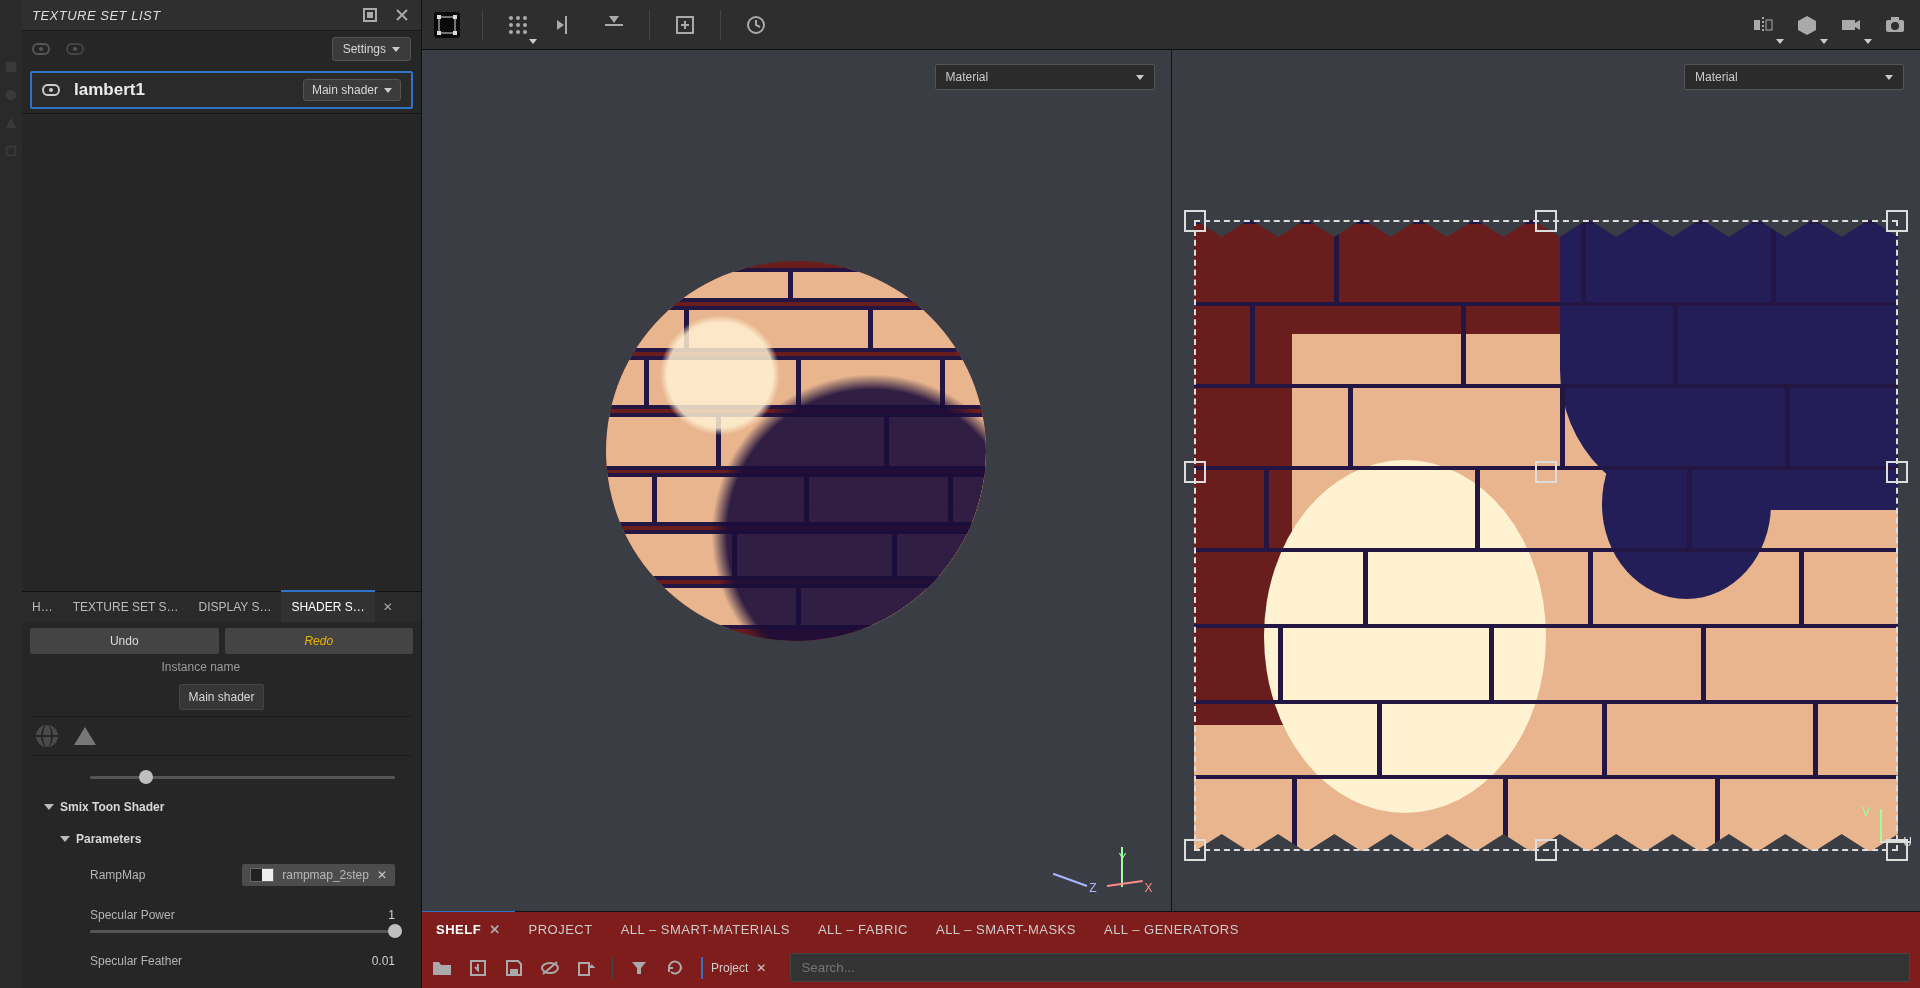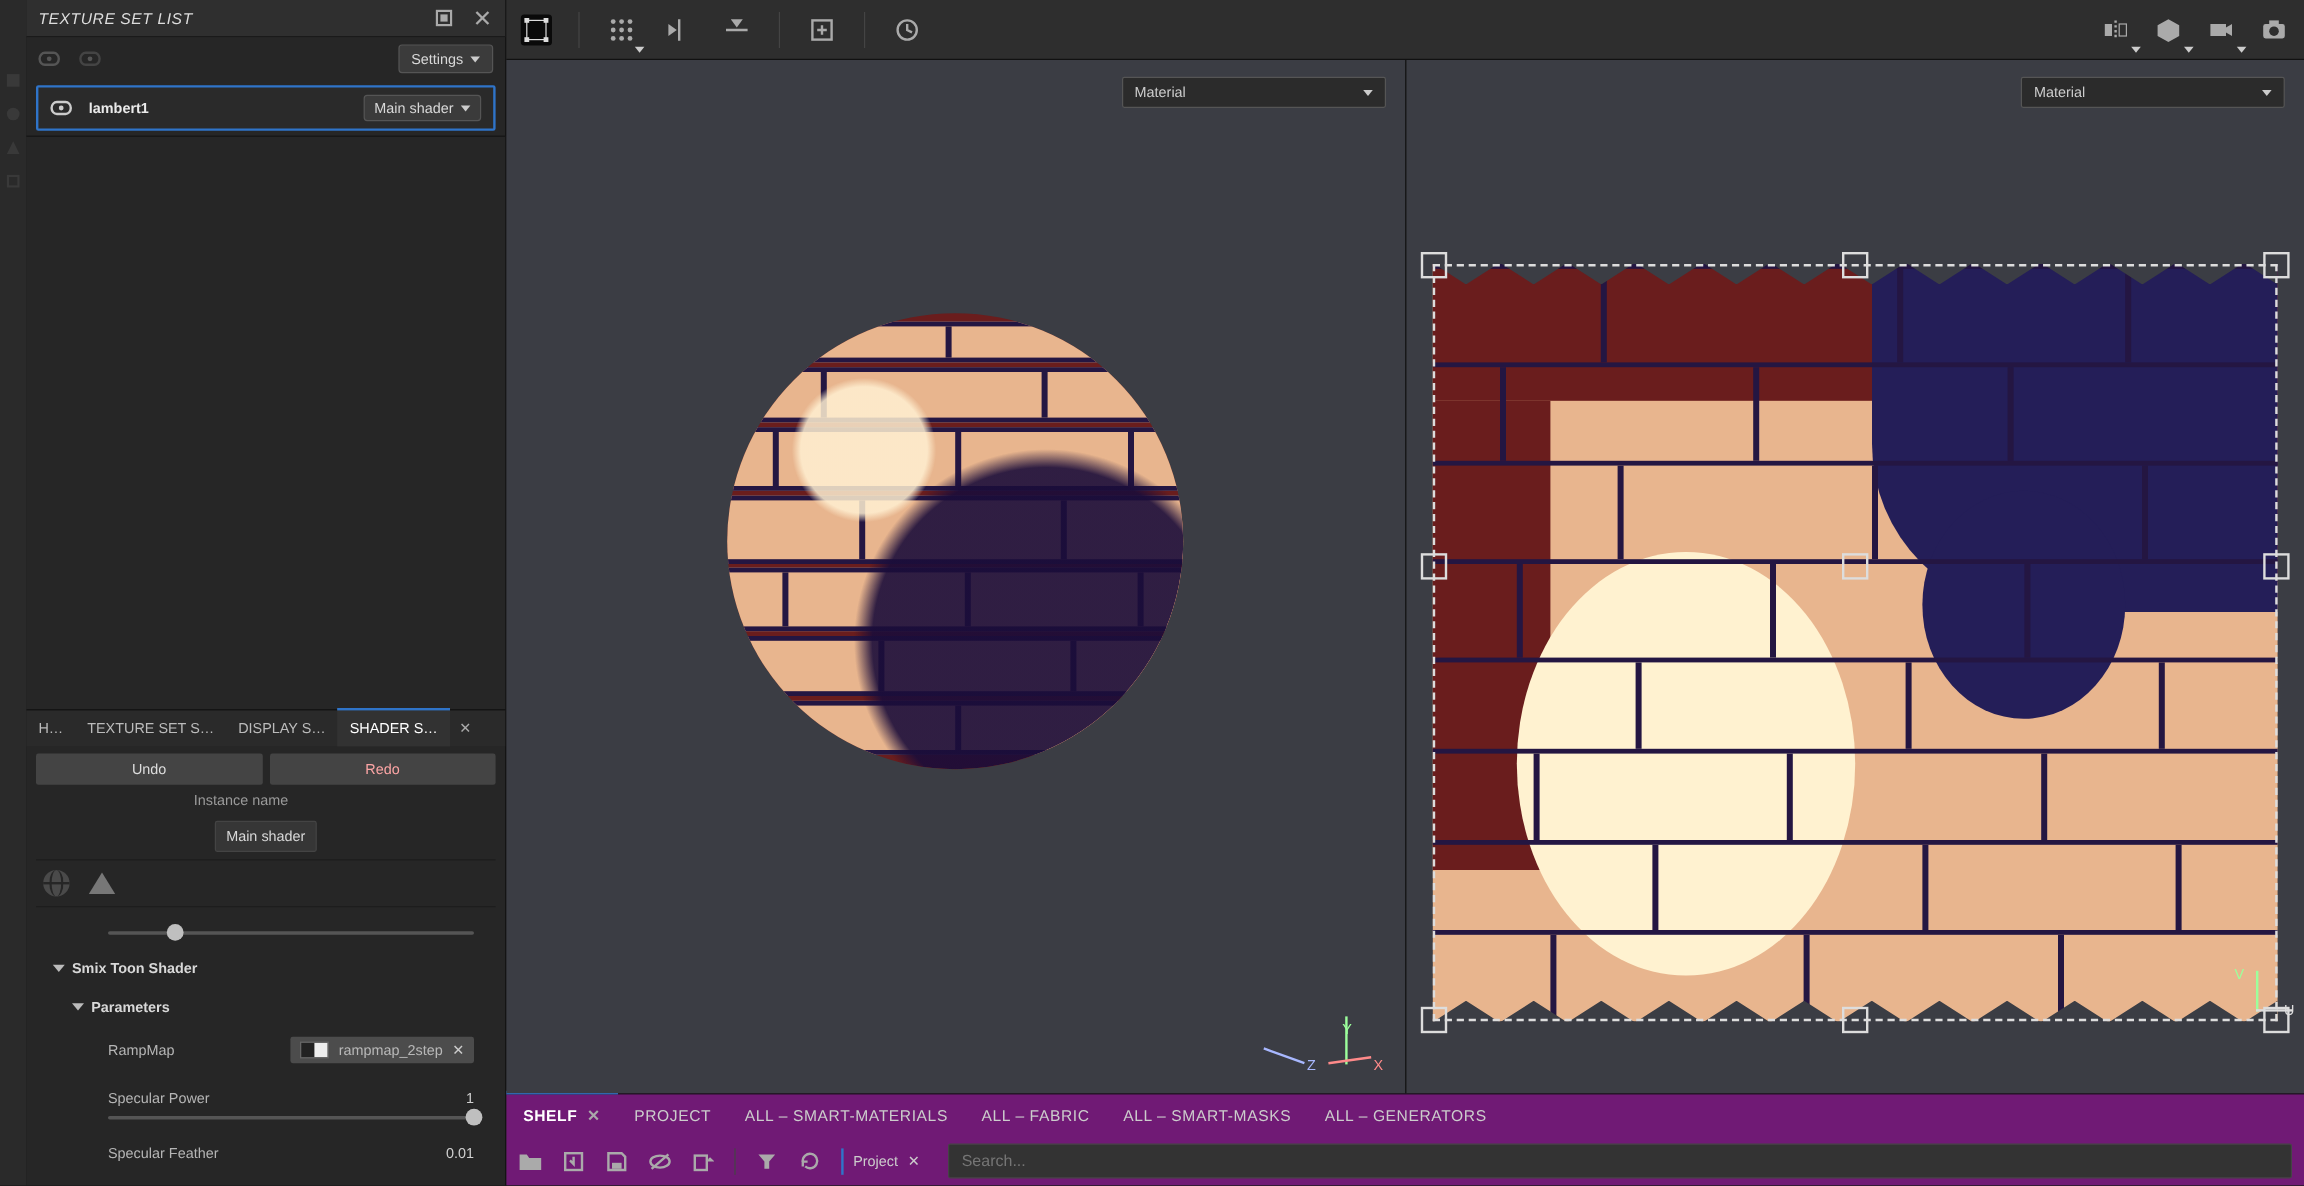--- a/index.html
+++ b/index.html
@@ -14,31 +14,31 @@
 .ico-btn { width: 18px; height: 18px; display: flex; align-items: center; justify-content: center; color: #999; cursor: pointer; }
 .tsl-toolbar { display: flex; align-items: center; justify-content: space-between; padding: 6px 10px; }
 .eye-grp { display: flex; gap: 16px; align-items: center; }
 .eye-ico { width: 18px; height: 12px; border: 2px solid #555; border-radius: 60% / 100%; position: relative; }
 .eye-ico::after { content: ''; position: absolute; width: 4px; height: 4px; background: #555; border-radius: 50%; top: 2px; left: 5px; }
 .settings-btn { background: #3b3b3b; border: 1px solid #555; border-radius: 3px; padding: 4px 10px; color: #d8d8d8; display: flex; align-items: center; gap: 6px; font-size: 12px; }
 .chev { width: 0; height: 0; border-left: 4px solid transparent; border-right: 4px solid transparent; border-top: 5px solid #ccc; }
 .tsl-row { margin: 4px 8px; border: 2px solid #2f74c9; border-radius: 2px; display: flex; align-items: center; padding: 6px 10px; gap: 14px; background: #2a2a2a; }
 .tsl-row .eye-ico { border-color: #ccc; }
 .tsl-row .eye-ico::after { background: #ccc; }
-.tsl-row .lbl { flex: 1; color: #eaeaea; font-weight: 600; font-size: 12px; }
+.tsl-row .lbl { flex: 1; color: #eaeaea; font-weight: 600; font-size: 17px; }
 .shader-sel { background: #3b3b3b; border: 1px solid #555; border-radius: 3px; padding: 3px 8px; color: #d8d8d8; display: flex; align-items: center; gap: 6px; }
 .tsl-body { flex: 1; min-height: 140px; background: #262626; border-top: 1px solid #141414; }
 .tabs { display: flex; align-items: center; border-top: 1px solid #111; background: #2a2a2a; }
 .tab { padding: 8px 10px; font-size: 12px; color: #bbb; white-space: nowrap; cursor: pointer; }
 .tab.active { color: #fff; border-top: 2px solid #2f74c9; background: #323232; margin-top: -2px; }
 .tab-close { padding: 8px; color: #aaa; cursor: pointer; }
 .shader-panel { padding: 6px 8px; display: flex; flex-direction: column; gap: 6px; }
 .btn-row { display: flex; gap: 6px; }
 .gray-btn { flex: 1; background: #444; color: #ddd; text-align: center; padding: 6px; border-radius: 2px; font-size: 12px; }
-.gray-btn.dim { color: #fca5a5; }
+.gray-btn.dim { color: #eab308; font-style: italic; }
 .wide-btn { background: #4a4a4a; color: #e2e2e2; text-align: center; padding: 8px; border-radius: 2px; }
 .field-row { display: flex; align-items: center; gap: 10px; flex-direction: column; }
 .field-lbl { width: 120px; color: #9a9a9a; font-size: 12px; }
 .text-input { flex: 1; background: #363636; border: 1px solid #444; color: #d8d8d8; padding: 5px 8px; border-radius: 2px; }
 .icon-row { display: flex; gap: 16px; padding: 8px 6px; border-top: 1px solid #1d1d1d; border-bottom: 1px solid #1d1d1d; }
 .globe-ico { width: 22px; height: 22px; border-radius: 50%; background: #4a4a4a; display: flex; align-items: center; justify-content: center; position: relative; }
 .globe-ico::before { content: ''; position: absolute; width: 100%; height: 2px; background: #262626; top: 50%; margin-top: -1px; }
 .globe-ico::after { content: ''; position: absolute; height: 100%; width: 8px; border: 2px solid #262626; border-top: 0; border-bottom: 0; border-radius: 50%; }
 .tri-ico { width: 0; height: 0; border-left: 11px solid transparent; border-right: 11px solid transparent; border-bottom: 18px solid #777; margin-top: 2px; }
 .params { padding: 10px 18px 10px 60px; display: flex; flex-direction: column; gap: 18px; position: relative; }
@@ -79,21 +79,21 @@
 .tex-wrap .dark { position: absolute; background: #6a1d1d; }
 .tex-wrap .navy { position: absolute; background: #241e58; }
 .tex-wrap .hl { position: absolute; background: #fff2d0; border-radius: 50%; }
 .zig { position: absolute; left: 0; right: 0; height: 18px; background: #3b3d44; }
 .zig.top { top: -1px; clip-path: polygon(0 0,100% 0,100% 100%,96% 0,92% 100%,88% 0,84% 100%,80% 0,76% 100%,72% 0,68% 100%,64% 0,60% 100%,56% 0,52% 100%,48% 0,44% 100%,40% 0,36% 100%,32% 0,28% 100%,24% 0,20% 100%,16% 0,12% 100%,8% 0,4% 100%,0 0);}  
 .zig.bot { bottom: -1px; transform: scaleY(-1); clip-path: polygon(0 0,100% 0,100% 100%,96% 0,92% 100%,88% 0,84% 100%,80% 0,76% 100%,72% 0,68% 100%,64% 0,60% 100%,56% 0,52% 100%,48% 0,44% 100%,40% 0,36% 100%,32% 0,28% 100%,24% 0,20% 100%,16% 0,12% 100%,8% 0,4% 100%,0 0);}  
 .sel-dash { position: absolute; border: 2px dashed #ddd; }
 .handle { position: absolute; width: 22px; height: 22px; border: 2px solid #ddd; background: rgba(0,0,0,0); }
 .brow { position: absolute; left: 0; right: 0; border-top: 4px solid #241642; }
 .bsep { position: absolute; top: 0; width: 5px; bottom: 0; background: #241642; }
-.footer { background: #701a75; border-top: 1px solid #111; }
+.footer { background: #7f1d1d; border-top: 1px solid #111; }
 .ftabs { display: flex; align-items: center; }
 .ftab { padding: 10px 14px; font-size: 13px; color: #ccc; letter-spacing: .5px; cursor: pointer; }
 .ftab.active { color: #fff; border-top: 3px solid #2f74c9; margin-top: -3px; font-weight: 600; }
 .ftab .x { margin-left: 8px; color: #aaa; }
 .fbar { display: flex; align-items: center; padding: 6px 10px; gap: 16px; }
 .fbar .fico { width: 20px; height: 20px; color: #aaa; display: flex; align-items: center; justify-content: center; }
 .proj-chip { display: flex; align-items: center; gap: 8px; border-left: 2px solid #2f74c9; padding: 4px 8px; color: #ccc; }
 .search { flex: 1; background: #333; border: 1px solid #444; color: #888; padding: 6px 10px; border-radius: 2px; }
 svg { display: block; }
 </style>

